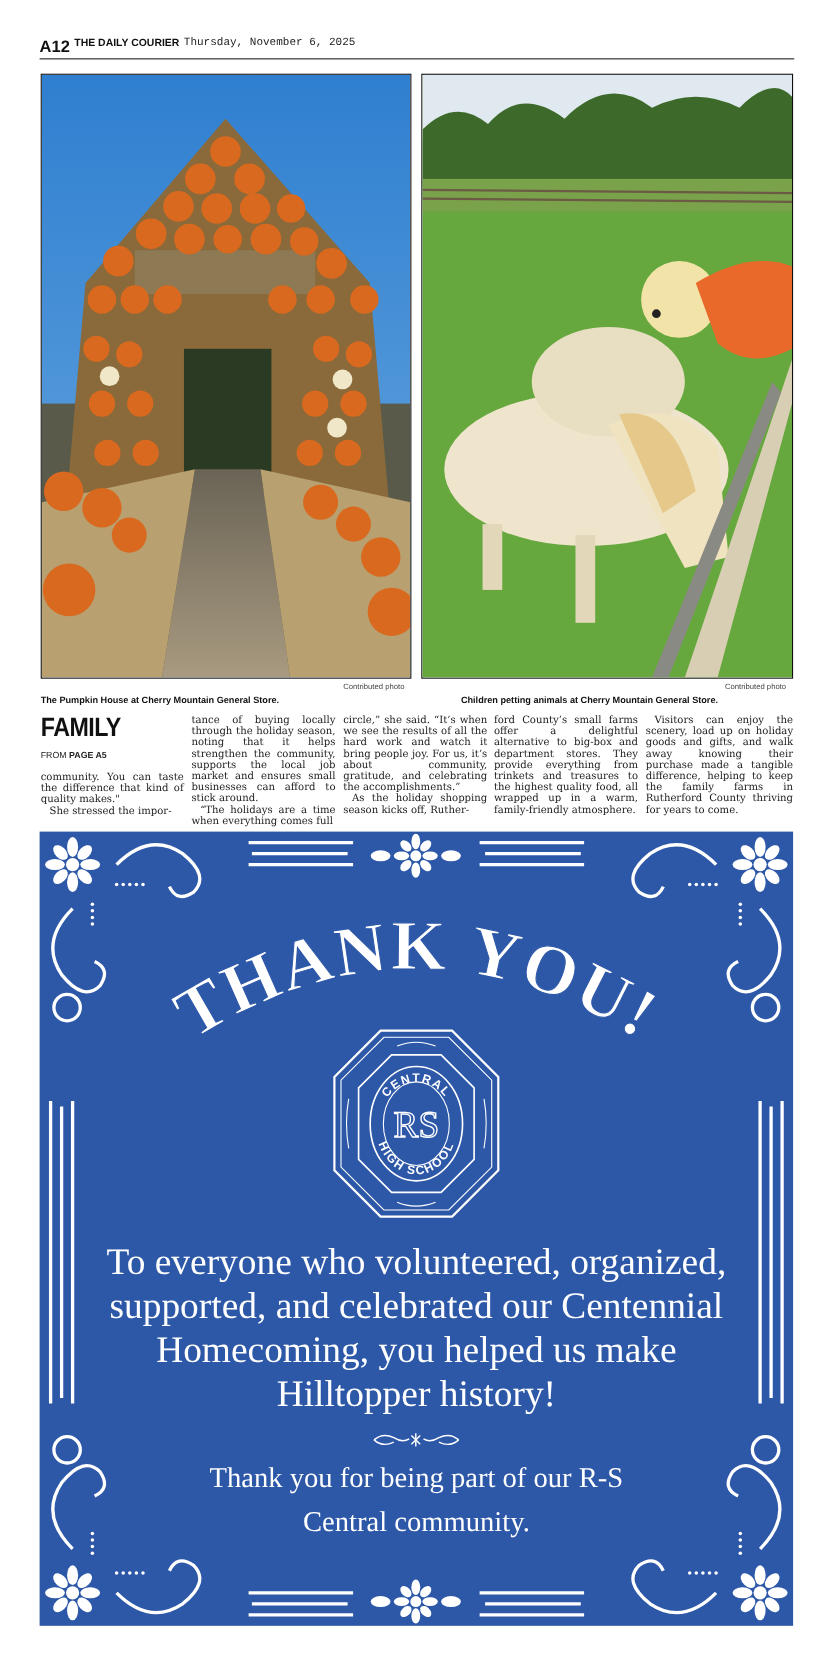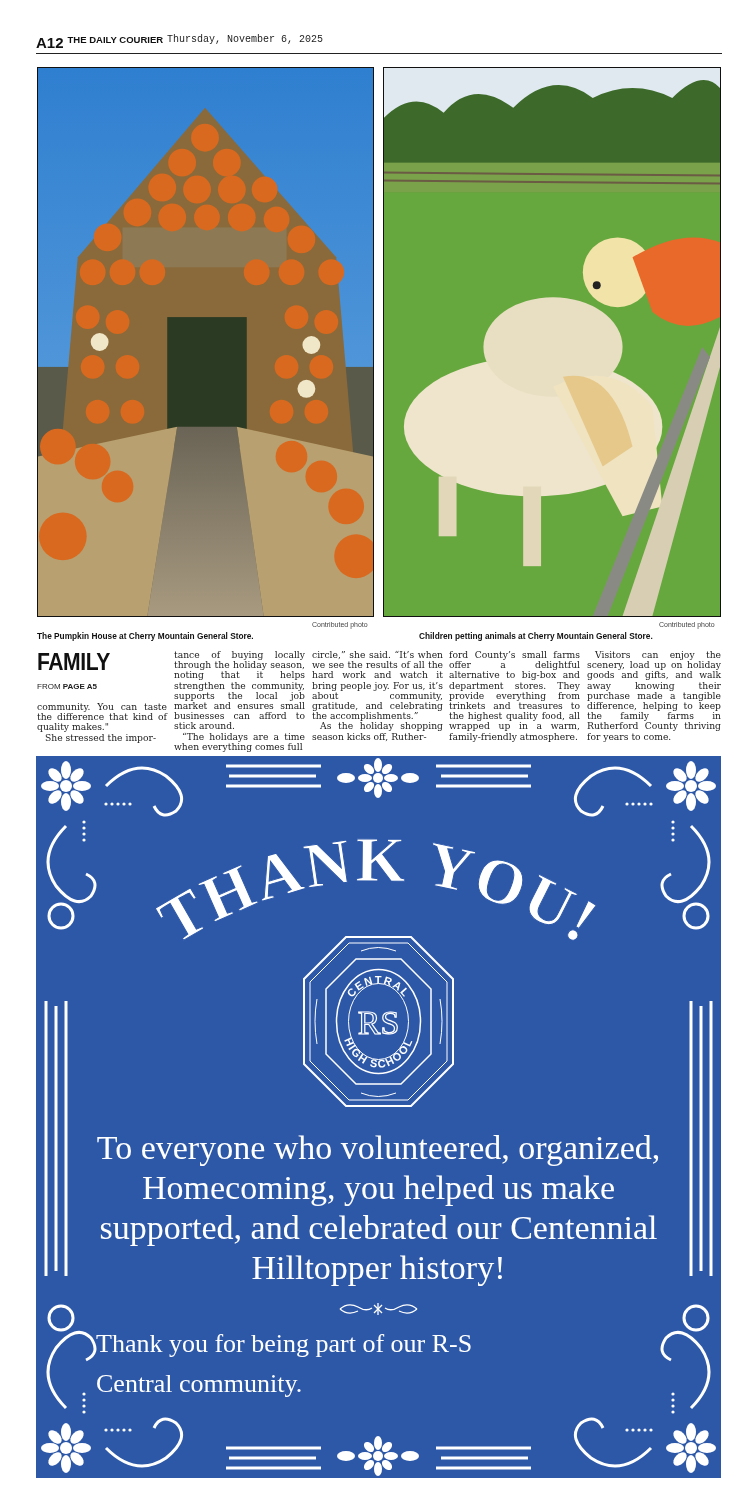--- a/index.html
+++ b/index.html
@@ -35,21 +35,21 @@
   .c3 { left: 312px; top: 650px; width: 131px; }
   .c4 { left: 449px; top: 650px; width: 131px; }
   .c5 { left: 587px; top: 650px; width: 134px; }
 
   .ad { position: absolute; left: 36px; top: 756px; width: 685px; height: 722px; background: #2d58a8; overflow: hidden; }
   .ad svg.frame { position: absolute; inset: 0; width: 100%; height: 100%; }
   .ad .thanks-arc { position: absolute; left: 40px; top: 60px; width: 605px; height: 200px; }
   .ad .crest { position: absolute; left: 265px; top: 178px; width: 155px; height: 175px; }
   .ad .msg { position: absolute; left: 60px; top: 372px; width: 565px; text-align: center; color: #ffffff; font-family: "Liberation Serif", serif; font-size: 34px; line-height: 40px; }
   .ad .sep { position: absolute; left: 300px; top: 544px; width: 85px; height: 18px; }
-  .ad .msg2 { position: absolute; left: 60px; top: 568px; width: 565px; text-align: left; color: #ffffff; font-family: "Liberation Serif", serif; font-size: 26px; line-height: 40px; }
+  .ad .msg2 { position: absolute; left: 60px; top: 568px; width: 565px; text-align: center; color: #ffffff; font-family: "Liberation Serif", serif; font-size: 26px; line-height: 40px; }
 </style>
 </head>
 <body>
 
 <div class="folio">
   <span class="page">A12</span>
   <span class="paper">THE DAILY COURIER</span>
   <span class="date">Thursday, November 6, 2025</span>
 </div>
 
@@ -359,22 +359,22 @@
     <g fill="none" stroke="#ffffff" stroke-width="1">
       <path d="M60,17 Q77,10 95,17"></path>
         <path d="M60,159 Q77,166 95,159"></path>
       <path d="M16,65 Q12,87 16,110"></path>
         <path d="M139,65 Q143,87 139,110"></path>
     </g>
   </svg>
 
   <div class="msg">
     <div>To everyone who volunteered, organized,</div>
+    <div>supported, and celebrated our Centennial</div>
     <div>Homecoming, you helped us make</div>
-    <div>supported, and celebrated our Centennial</div>
     <div>Hilltopper history!</div>
   </div>
 
   <svg class="sep" viewBox="0 0 85 18">
     <g fill="none" stroke="#ffffff" stroke-width="1.3">
       <path d="M4,9 Q12,2 22,7 Q30,12 36,8"></path>
         <path d="M4,9 Q12,16 22,11"></path>
       <path d="M81,9 Q73,2 63,7 Q55,12 49,8"></path>
         <path d="M81,9 Q73,16 63,11"></path>
       <path d="M42,3 L42,15"></path>

